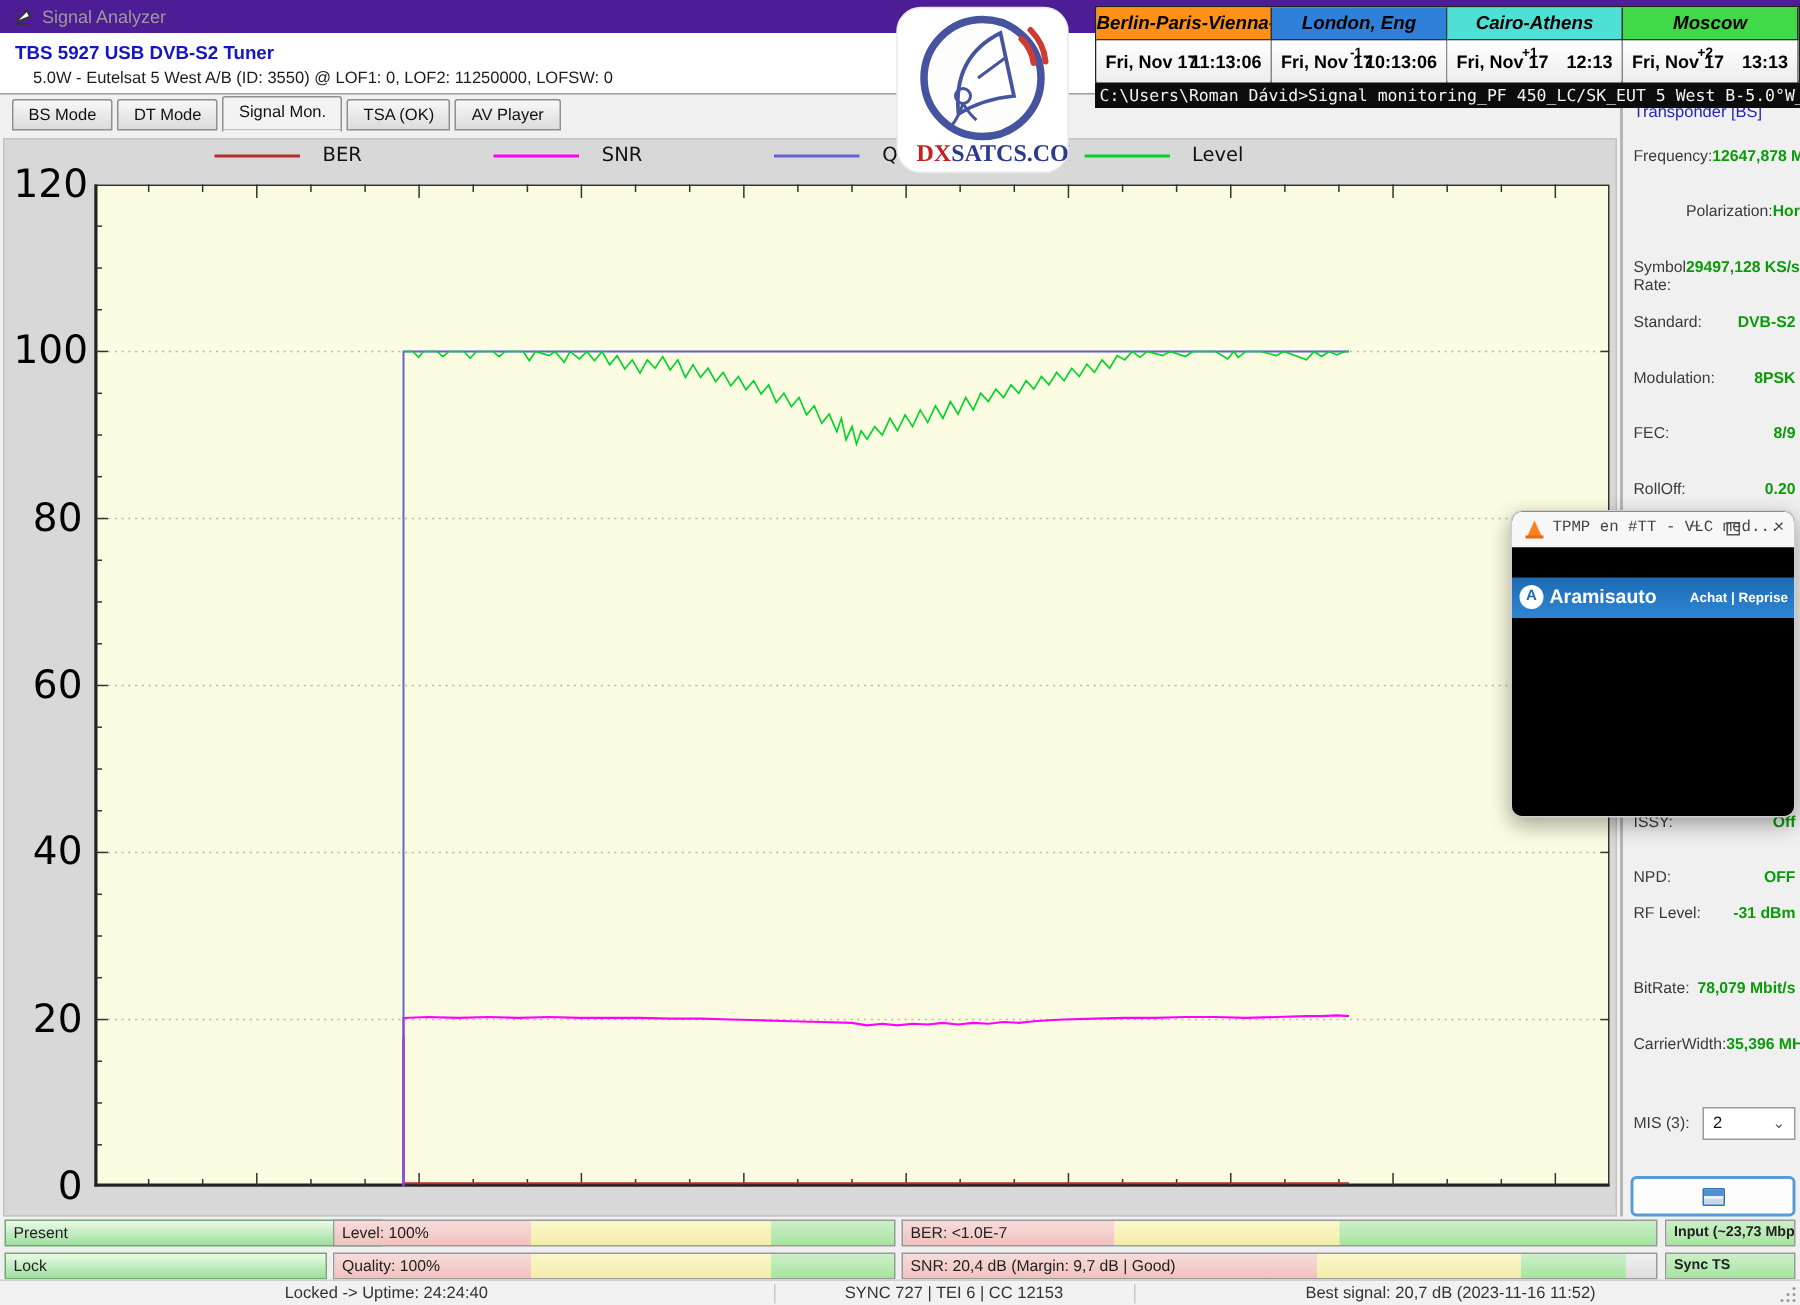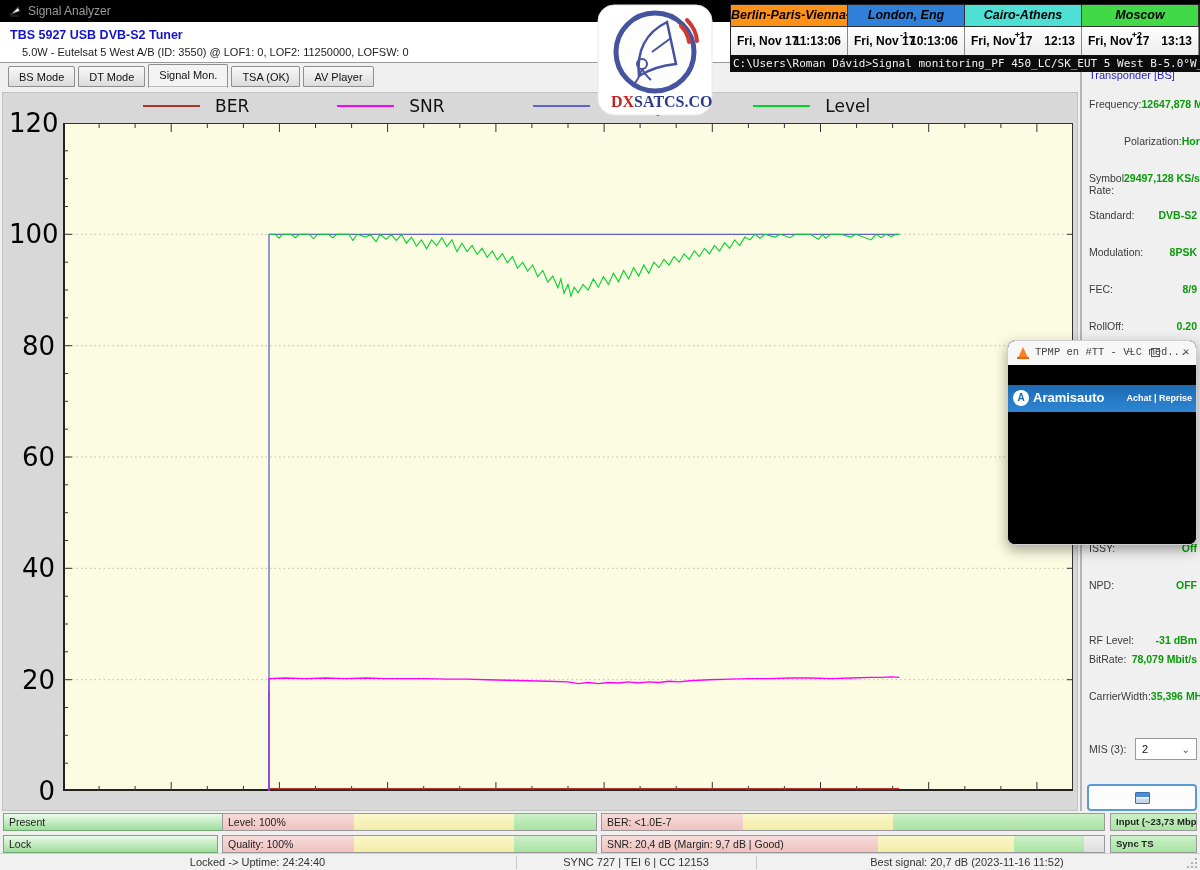--- a/index.html
+++ b/index.html
@@ -1,41 +1,41 @@
 <!DOCTYPE html>
 <html><head>
 <meta charset="utf-8">
 <style>
   * { margin:0; padding:0; box-sizing:border-box; }
   html,body { width:1200px; height:870px; overflow:hidden; background:#f0f0f0;
               font-family:"Liberation Sans", sans-serif; }
   #stage { position:relative; width:1200px; height:870px; background:#f0f0f0; }
 
   
-  .titlebar { position:absolute; left:0; top:0; width:1200px; height:22px; background:#000000; }
+  .titlebar { position:absolute; left:0; top:0; width:1200px; height:22px; background:#4c1d95; }
   .titlebar .app-ico { position:absolute; left:8px; top:4px; width:14px; height:14px; }
   .titlebar .ttl { position:absolute; left:28px; top:4px; font-size:12px; color:#9b9b9b; }
 
   
   .hdr { position:absolute; left:0; top:22px; width:1200px; height:41px; background:#ffffff; border-bottom:1px solid #9a9a9a; }
   .hdr .dev { position:absolute; left:10px; top:6px; font-size:12.5px; font-weight:bold; color:#1515c8; }
   .hdr .sub { position:absolute; left:22px; top:24px; font-size:11px; color:#1c1c1c; }
 
   
   .tabs { position:absolute; left:8px; top:66px; height:24px; display:flex; gap:3px; }
   .tab { min-width:62px; padding:0 10px; height:21px; line-height:20px; text-align:center; font-size:11px; color:#111;
          background:linear-gradient(#f8f8f8,#dcdcdc); border:1px solid #8f8f8f; border-radius:2px 2px 0 0; cursor:default; }
   .tab.active { background:#f3f3f3; height:24px; margin-top:-2px; border-bottom:1px solid #f3f3f3; font-weight:400; box-shadow:0 -1px 0 #bbb inset; }
 
   
   .chartbox { position:absolute; left:2px; top:92px; width:1076px; height:719px; background:#d8d8d8; border:1px solid #c2c2c2; }
   .legend { position:absolute; left:140px; top:3px; display:flex; align-items:center; }
   .leg-entry { display:flex; align-items:center; margin-right:88px; }
   .leg-line { width:57px; height:0; border-top:2px solid #000; }
-  .leg-lab { margin-left:15px; font-size:17px; color:#111; font-family:"DejaVu Sans", sans-serif; }
+  .leg-lab { margin-left:15px; font-size:13px; color:#111; font-family:"DejaVu Sans", sans-serif; }
   .ylab { position:absolute; width:46px; text-align:right; font-size:26px; color:#000; font-family:"DejaVu Sans", sans-serif; line-height:30px; }
   .plot { position:absolute; left:60px; top:30px; width:1010px; height:668px; background:#fcfce2; }
   .plot svg { position:absolute; left:0; top:0; overflow:visible; }
 
   
   .rpanel { position:absolute; left:1080px; top:63px; width:120px; height:748px; background:#f0f0f0; border-left:2px solid #b5b5b5; }
   .rp-title { position:absolute; left:7px; top:6px; font-size:11px; color:#2525bb; }
   .rp-row { position:absolute; left:7px; width:108px; height:14px; font-size:10.5px; display:flex; justify-content:space-between; }
   .rp-row .l { color:#3a3a3a; }
   .rp-row .v { color:#0a9a0a; font-weight:bold; white-space:nowrap; }
@@ -285,21 +285,21 @@
           <span class="v">0.20</span>
         </div>
         <div class="rp-row" style="top: 479px;">
           <span class="l">ISSY:</span>
           <span class="v">Off</span>
         </div>
         <div class="rp-row" style="top: 516px;">
           <span class="l">NPD:</span>
           <span class="v">OFF</span>
         </div>
-        <div class="rp-row" style="top: 571px;">
+        <div class="rp-row" style="top: 540px;">
           <span class="l">RF Level:</span>
           <span class="v">-31 dBm</span>
         </div>
         <div class="rp-row" style="top: 590px; text-align: right;">
           <span class="l">BitRate:</span>
           <span class="v">78,079 Mbit/s</span>
         </div>
         <div class="rp-row" style="top: 627px;">
           <span class="l">CarrierWidth:</span>
           <span class="v">35,396 MHz</span>

